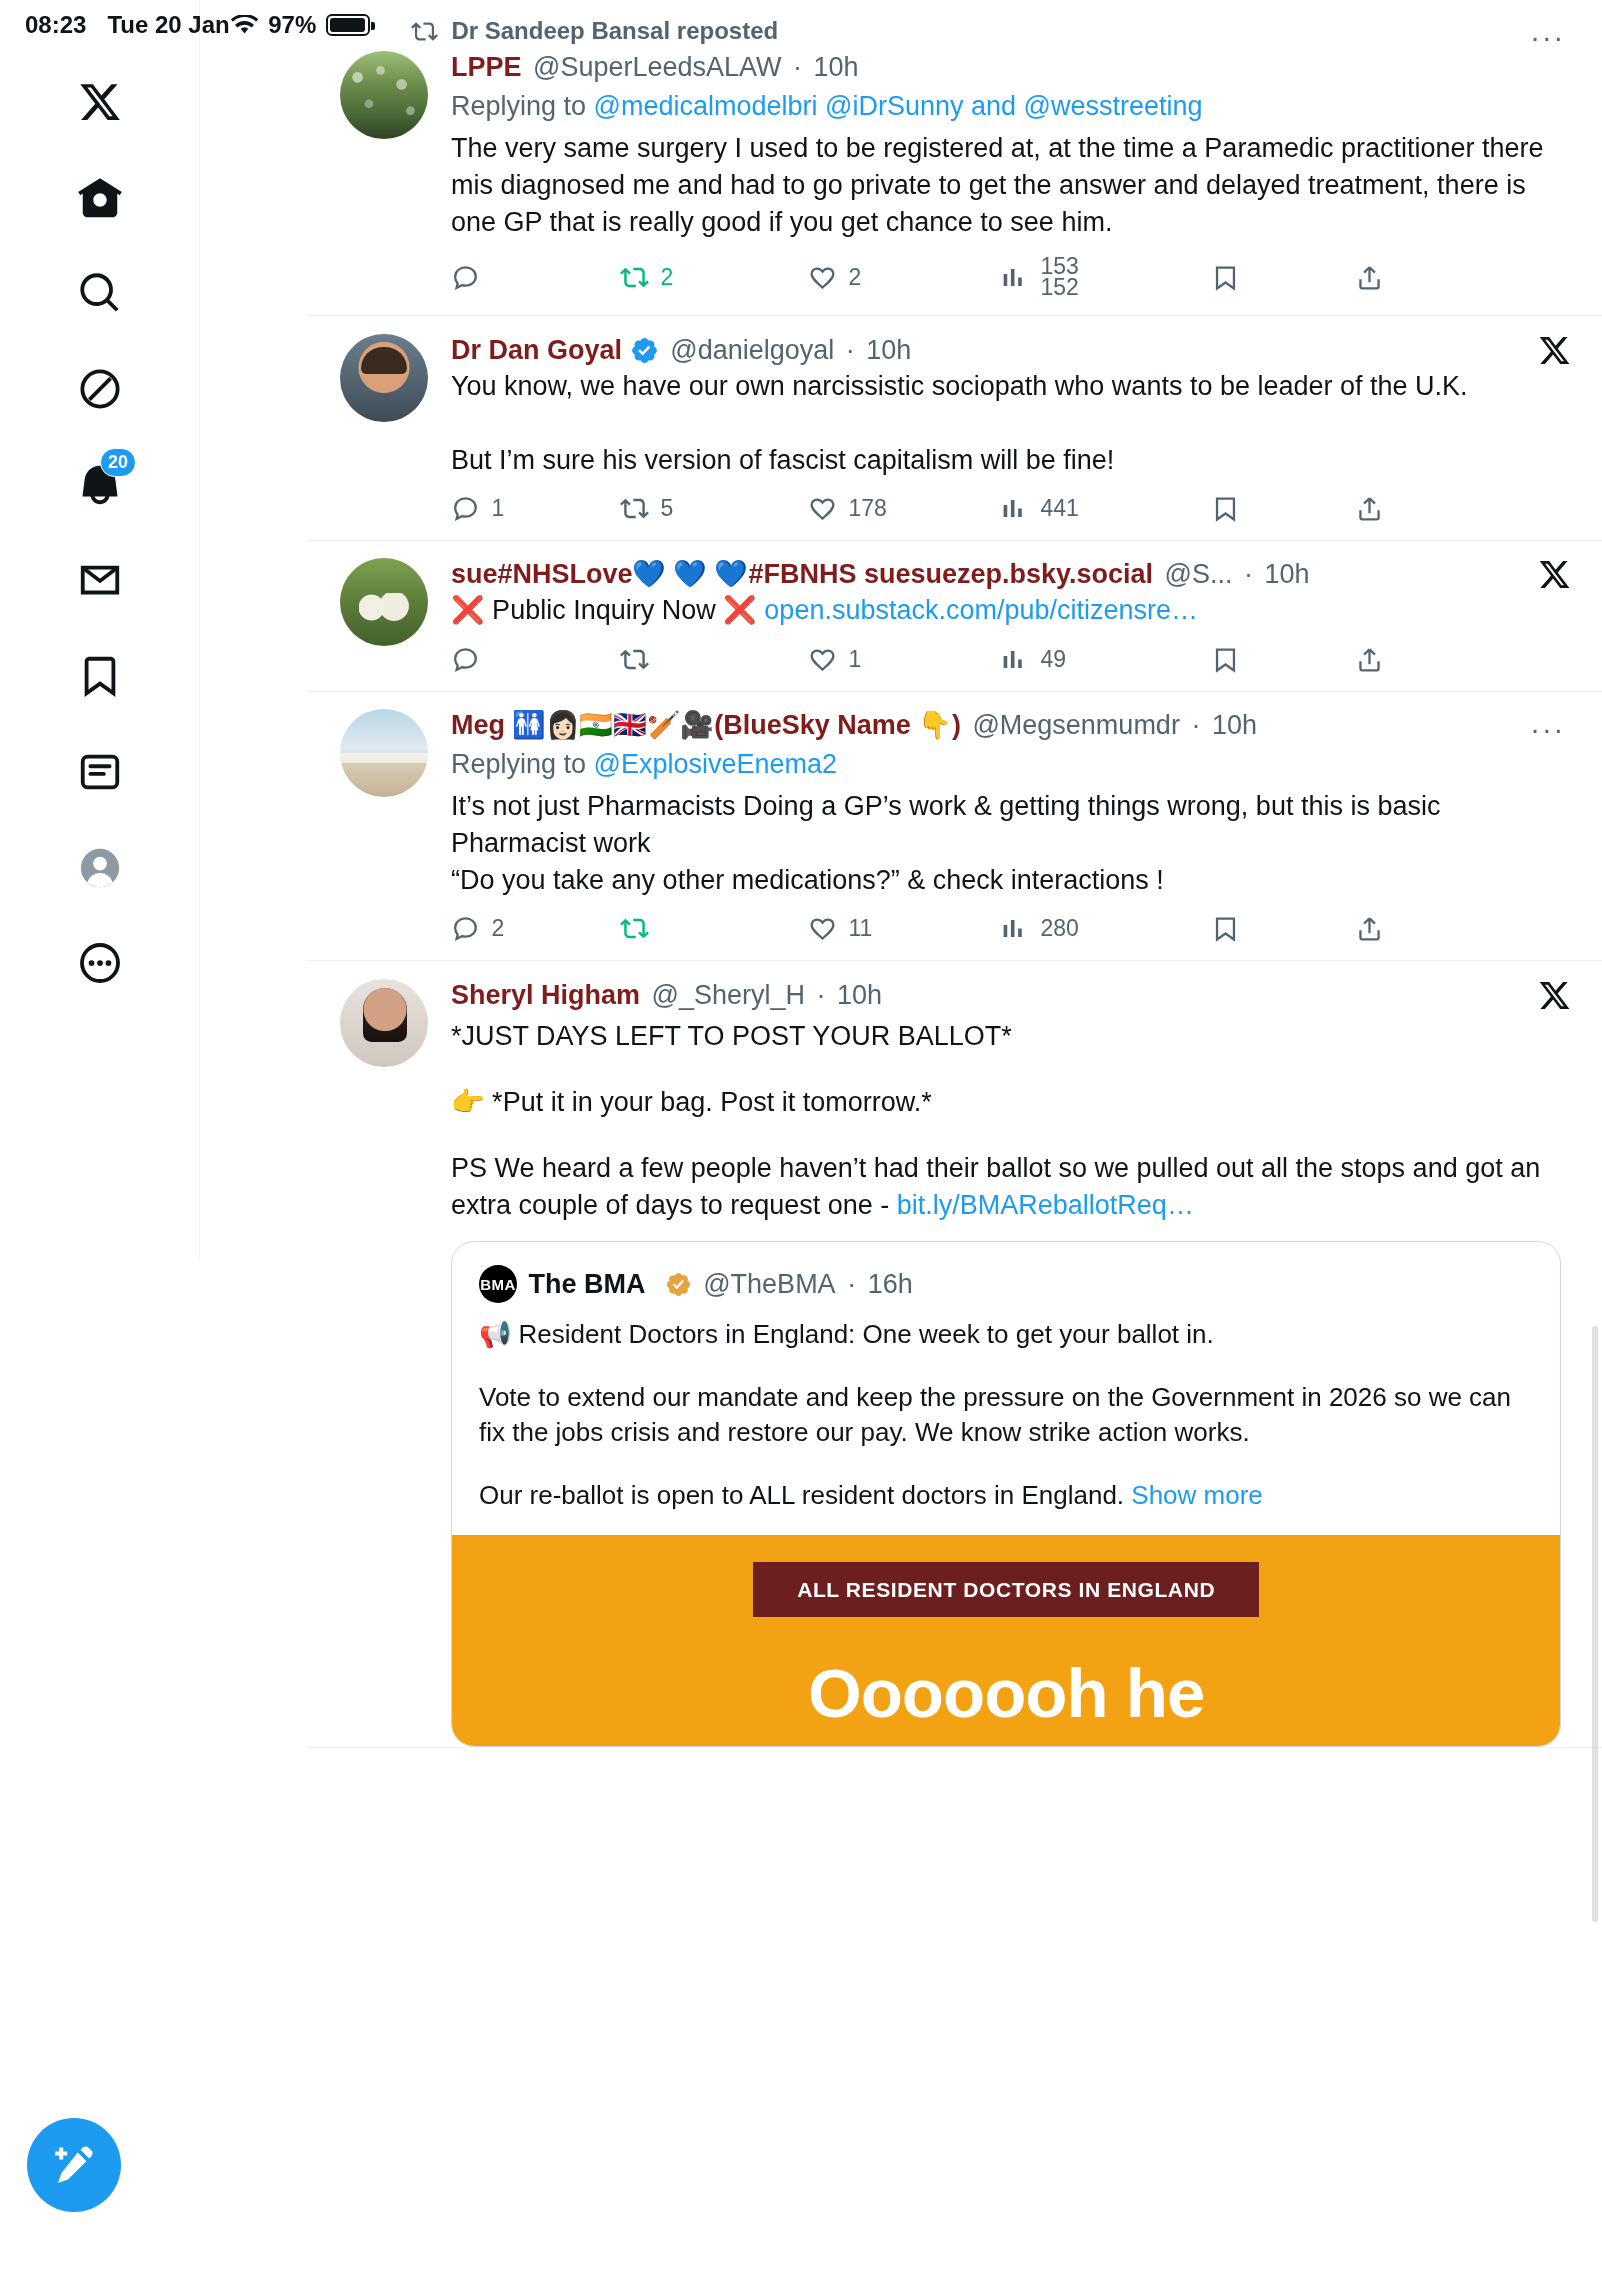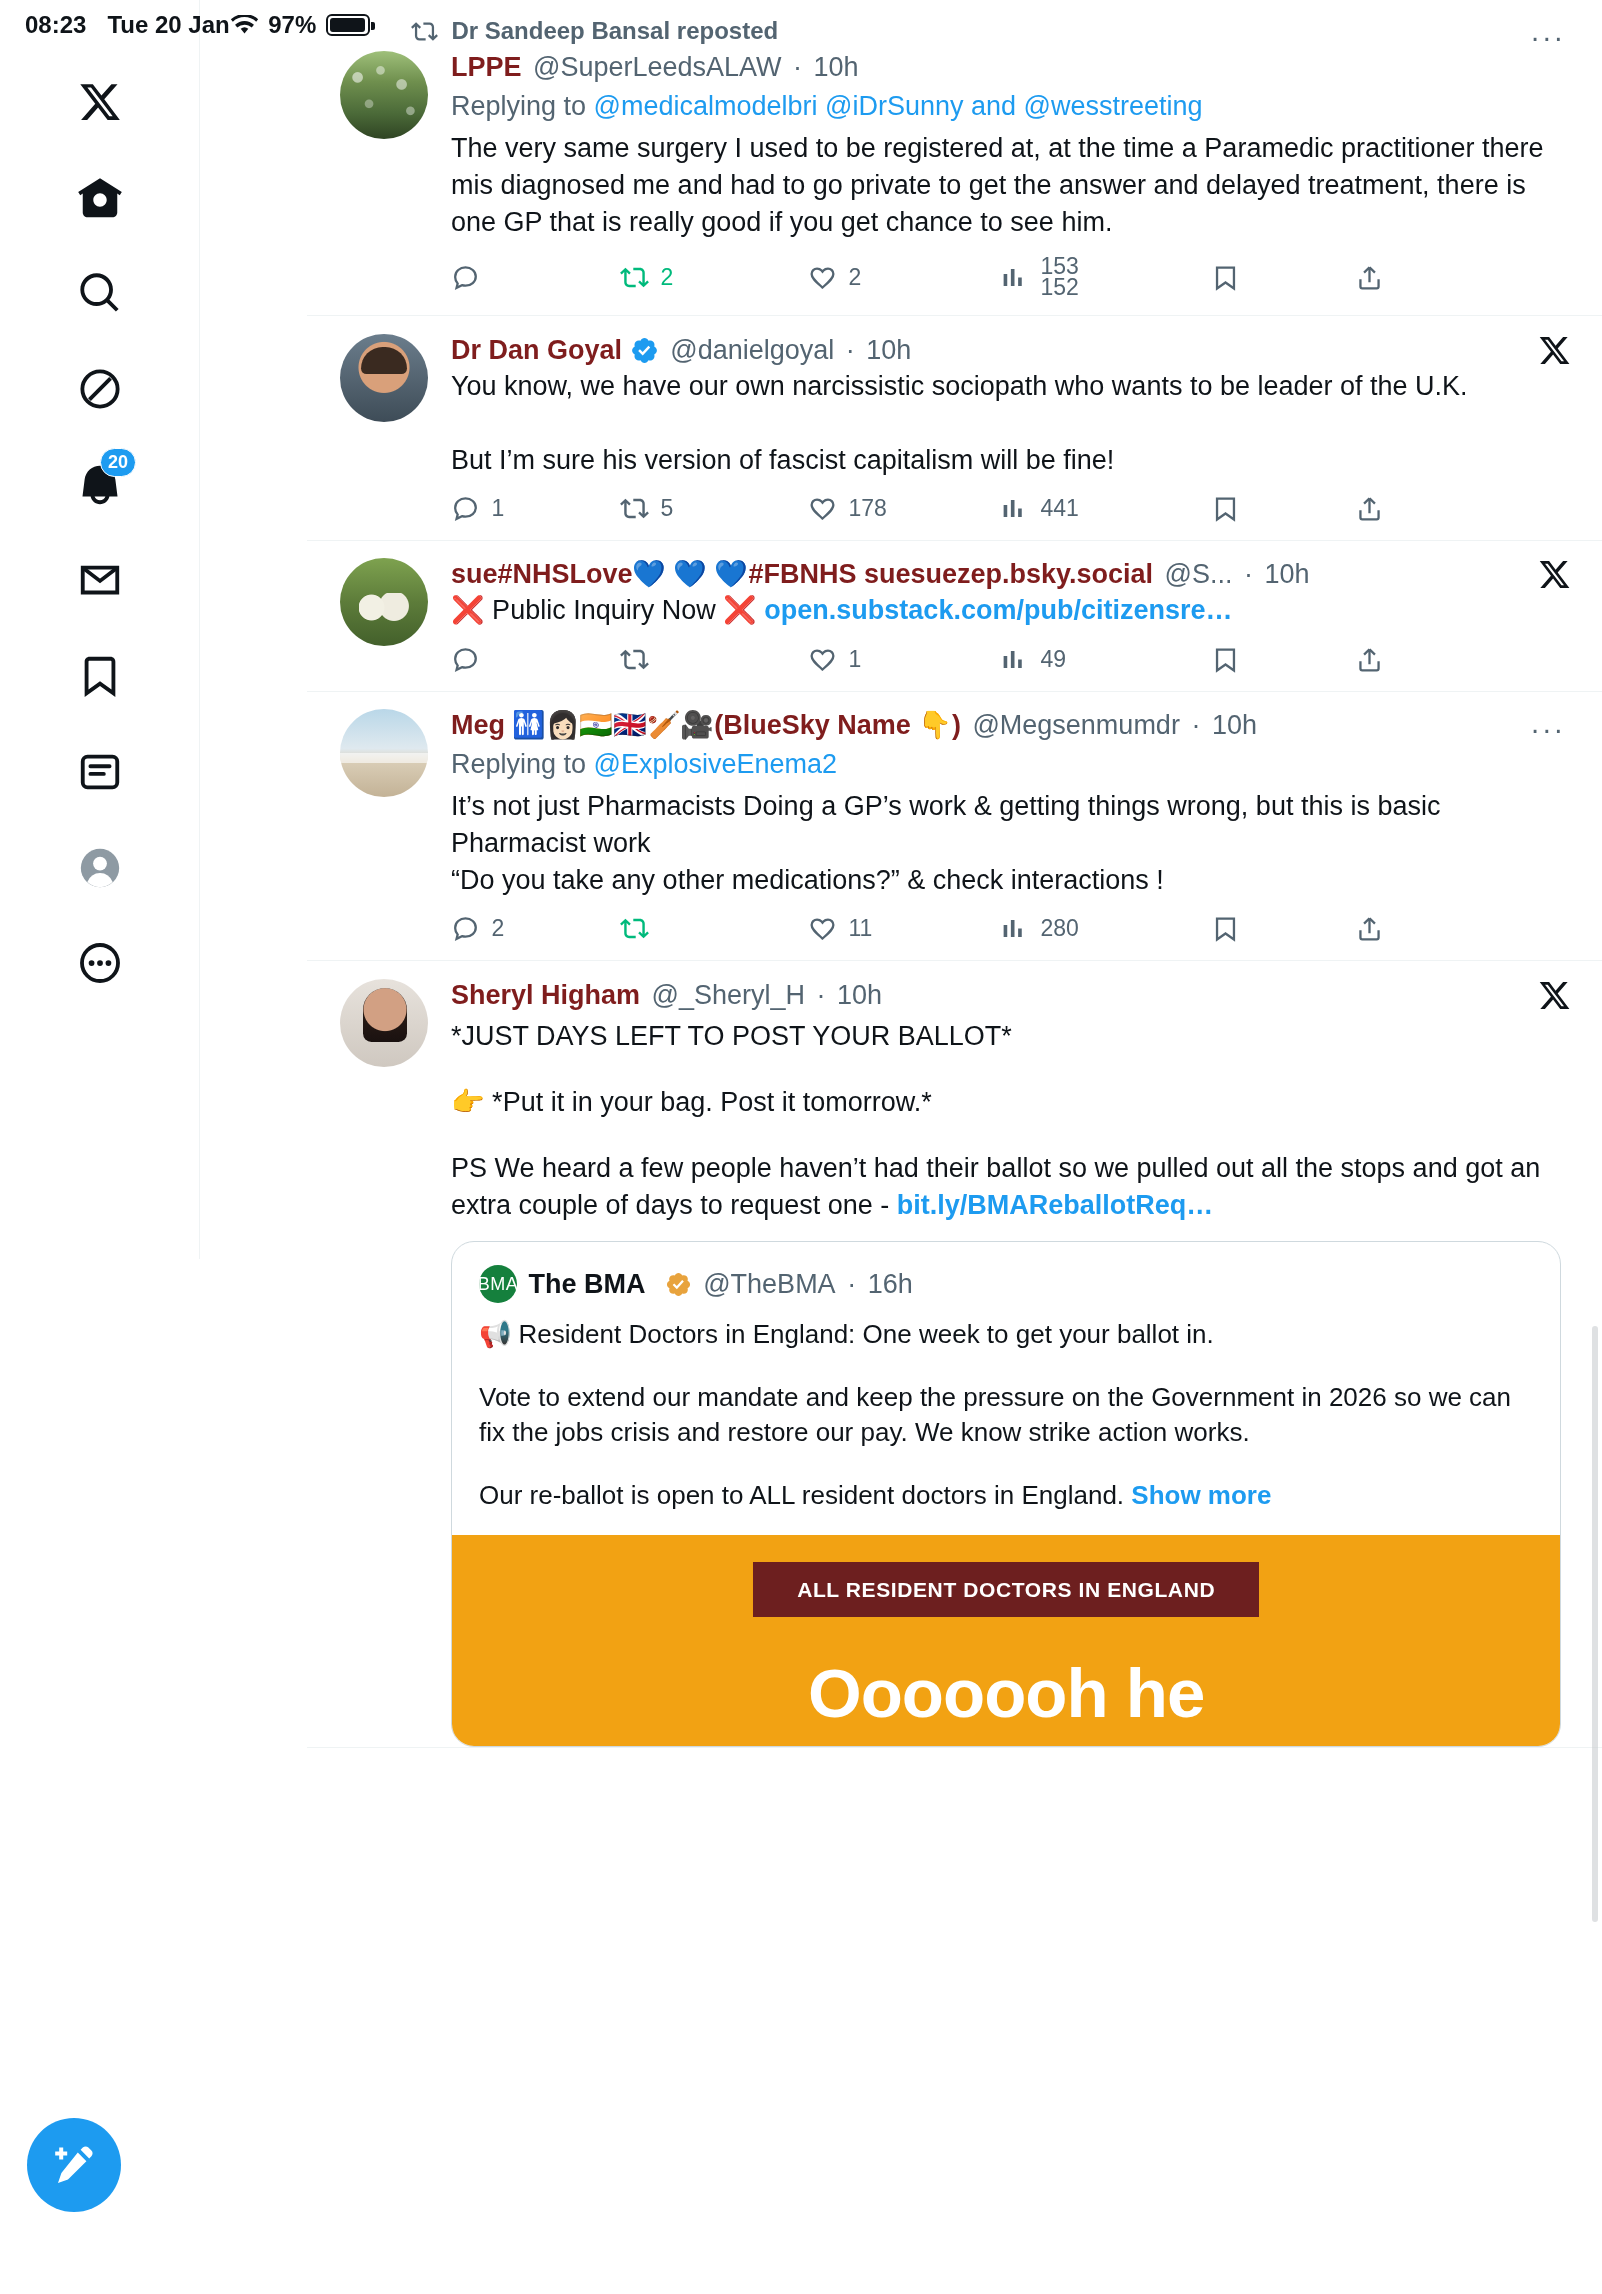--- a/index.html
+++ b/index.html
@@ -118,21 +118,21 @@
   }
   .body { flex: 1 1 auto; min-width: 0; padding-right: 7.7px; }
   .namerow { display: flex; align-items: center; flex-wrap: wrap; gap: 0; line-height: 1.25; }
   .dname { font-size: 27px; font-weight: 700; color: #7f1d1d; }
   .handle { font-size: 27px; color: #536471; margin-left: 11.5px; }
   .dot-time { font-size: 27px; color: #536471; }
   .verified { display: inline-flex; margin-left: 7.7px; }
   .replying { font-size: 27px; color: #536471; margin: 3.8px 0 5.8px 0; line-height: 1.3; }
   .replying .mention { color: #1d9bf0; }
   .text { font-size: 27px; line-height: 1.37; color: #0f1419; white-space: pre-wrap; word-wrap: break-word; }
-  .link { color: #1d9bf0; font-weight: bold; }
+  .link { color: #1d9bf0; }
   .menu-dots { position: absolute; right: 37px; top: 21px; color: #536471; font-size: 29px; letter-spacing: 1.9px; }
   .x-mark { position: absolute; right: 31px; top: 17.3px; }
 
   .actions {
     display: flex; align-items: center; margin: 15.4px 0 17.3px 0;
     color: #536471; font-size: 23px;
   }
   .act { display: flex; align-items: center; gap: 11.5px; }
   .act svg { display: block; }
   .act.reply { width: 169px; }
@@ -145,22 +145,22 @@
   .act-count.stacked { line-height: .92; font-size: 23px; }
 
   
   .quote {
     border: 1px solid #cfd9de; border-radius: 23px; margin: 17.3px 0 0 0;
     overflow: hidden;
   }
   .quote-inner { padding: 23px 27px 21px 27px; }
   .q-head { display: flex; align-items: center; gap: 11.5px; margin-bottom: 13.4px; }
   .q-av {
-    width: 38px; height: 38px; border-radius: 50%; background: #15803d; color: #fff;
-    font-size: 18px; font-weight: 400; display: flex; align-items: center; justify-content: center;
+    width: 38px; height: 38px; border-radius: 50%; background: #000000; color: #fff;
+    font-size: 15px; font-weight: 700; display: flex; align-items: center; justify-content: center;
     letter-spacing: 0.5px;
   }
   .q-name { font-size: 27px; font-weight: 700; }
   .q-handle { font-size: 27px; color: #536471; }
   .q-text { font-size: 26px; line-height: 1.38; white-space: pre-wrap; }
   .q-banner { background: #f2a213; height: 211px; position: relative; }
   .q-banner-tag {
     position: absolute; left: 50%; transform: translateX(-50%); top: 27px;
     background: #6d1f1f; color: #fff; font-size: 21px; font-weight: 700; letter-spacing: 0.6px;
     padding: 15.4px 44px; white-space: nowrap;

